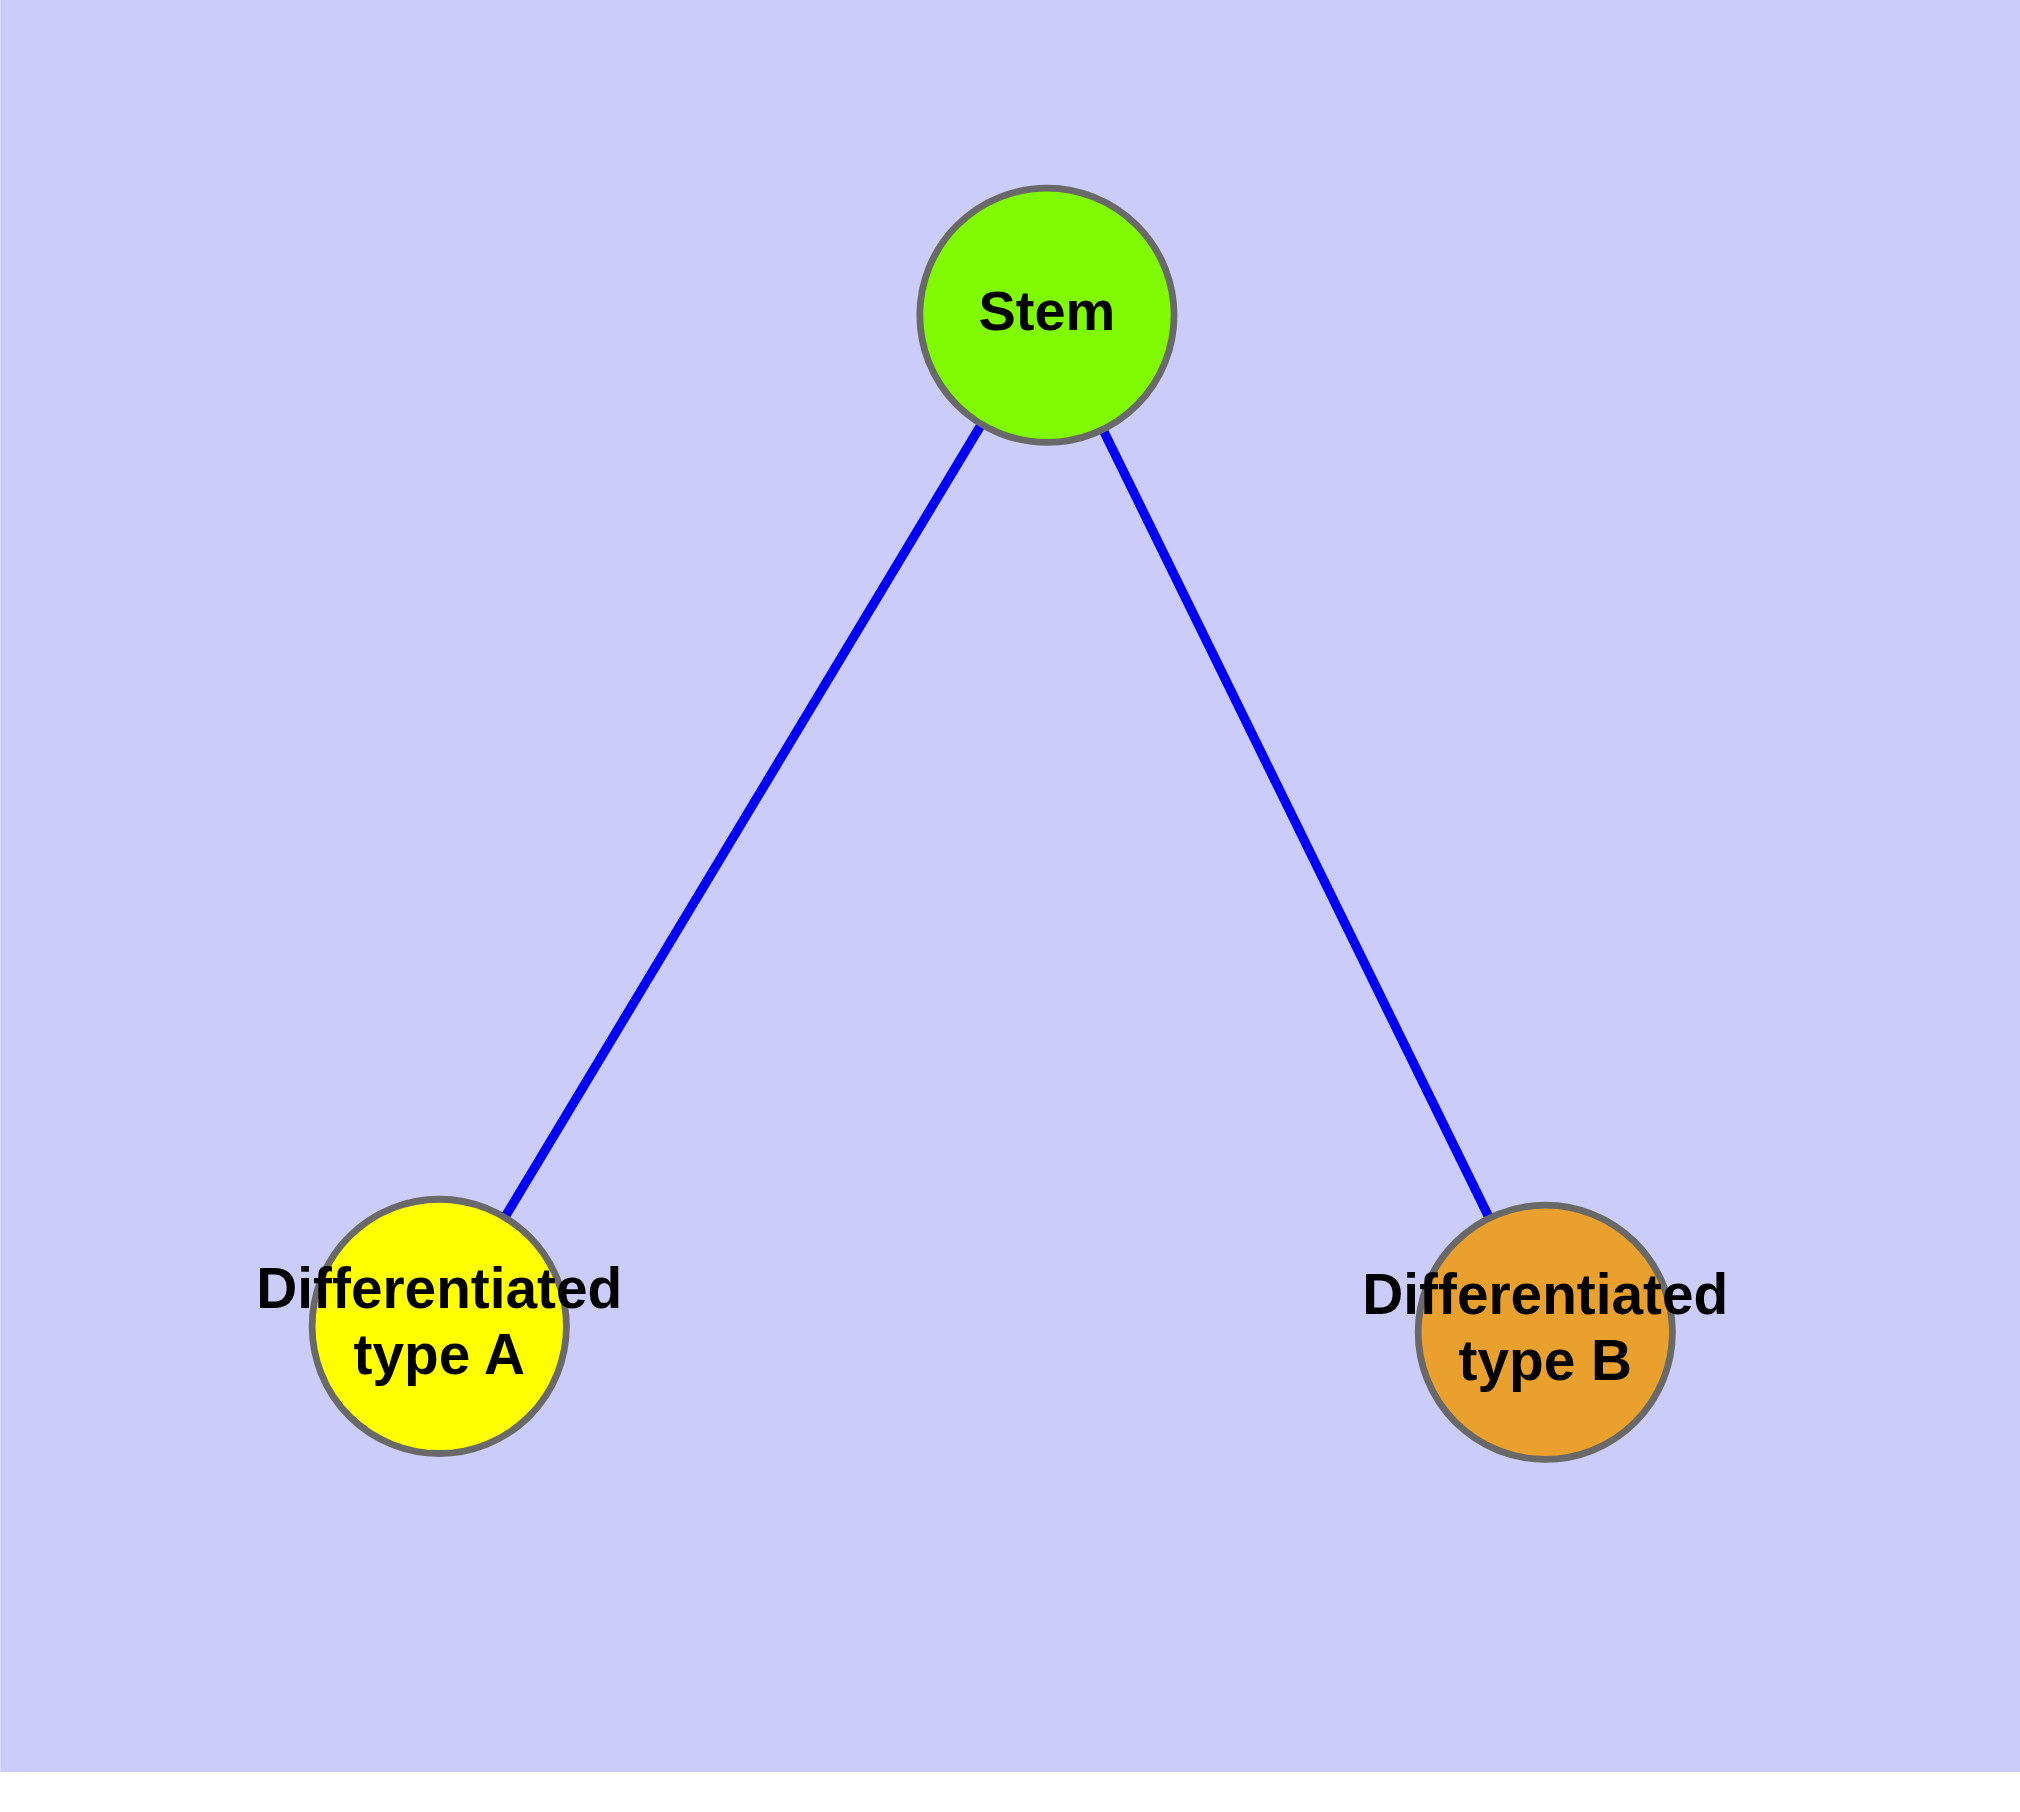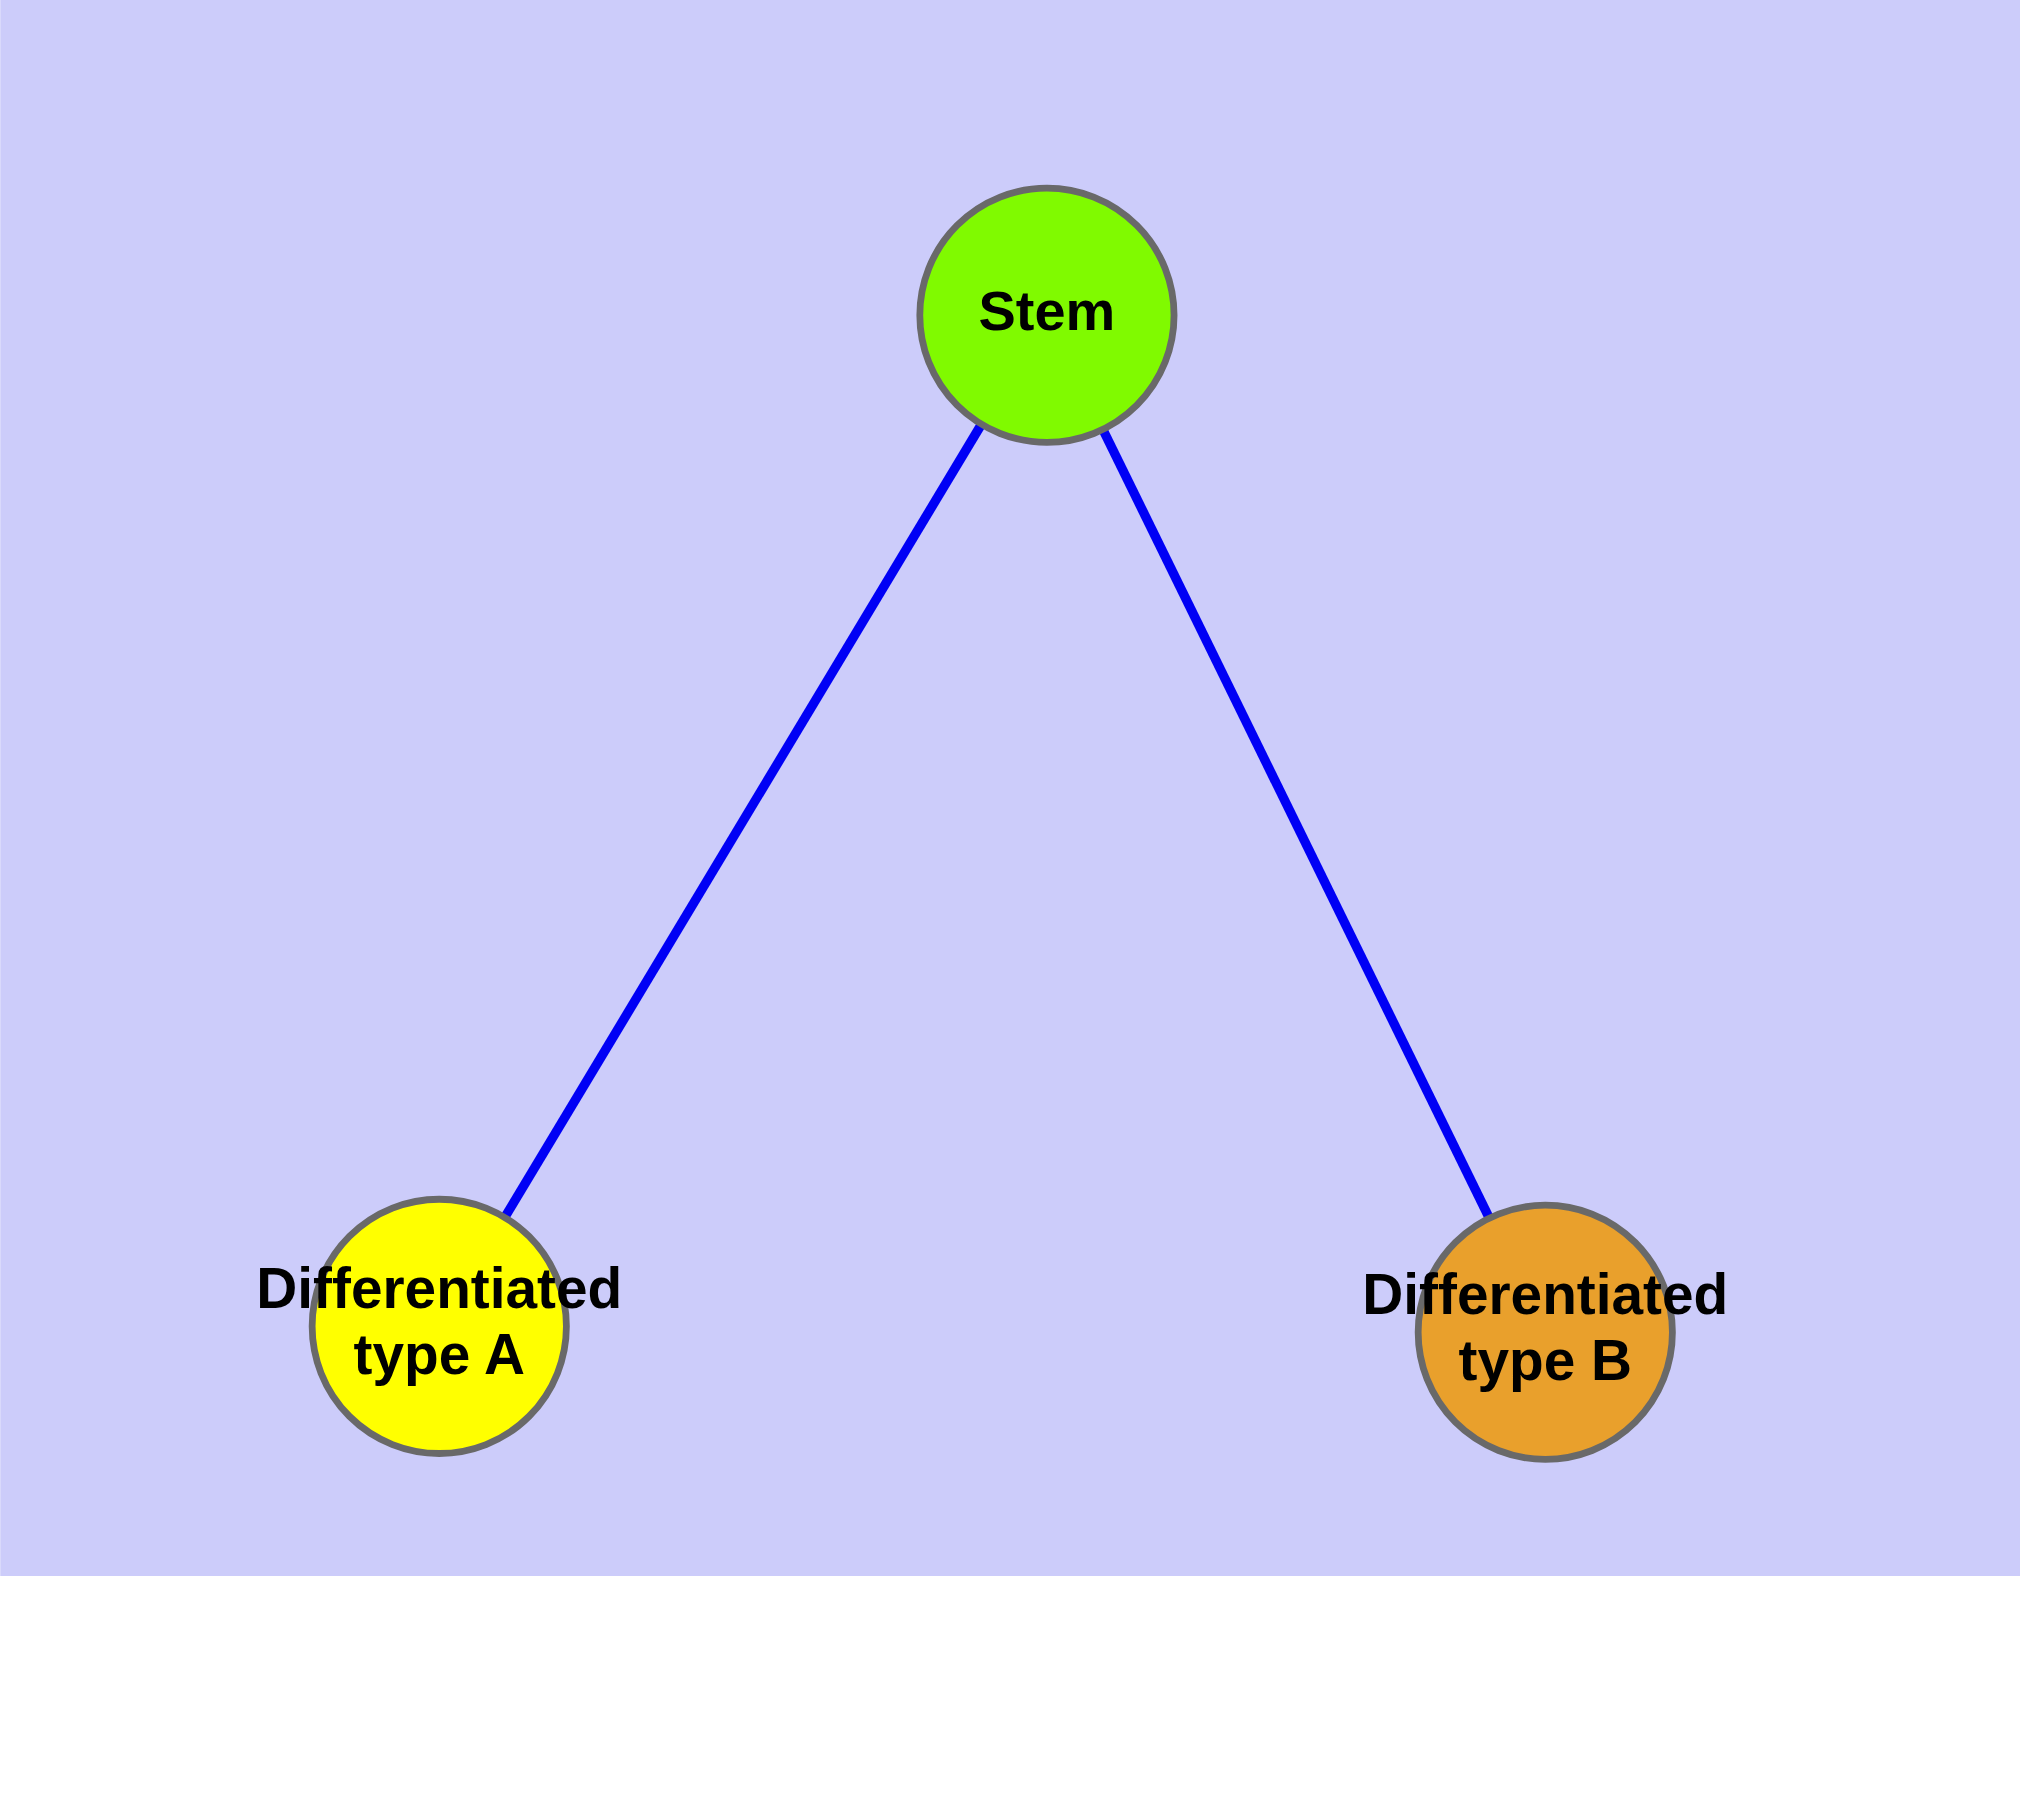--- a/index.html
+++ b/index.html
@@ -4,21 +4,21 @@
 <title>Cell differentiation diagram</title>
 <style>
   html, body {
     margin: 0;
     padding: 0;
     background: #ffffff;
   }
   #canvas {
     position: relative;
     width: 2021px;
-    height: 1576px;
+    height: 1772px;
     overflow: hidden;
     font-family: "Liberation Sans", sans-serif;
   }
   #graph-svg {
     position: absolute;
     top: 0;
     left: 0;
     width: 2021px;
     height: 1812px;
     display: block;

